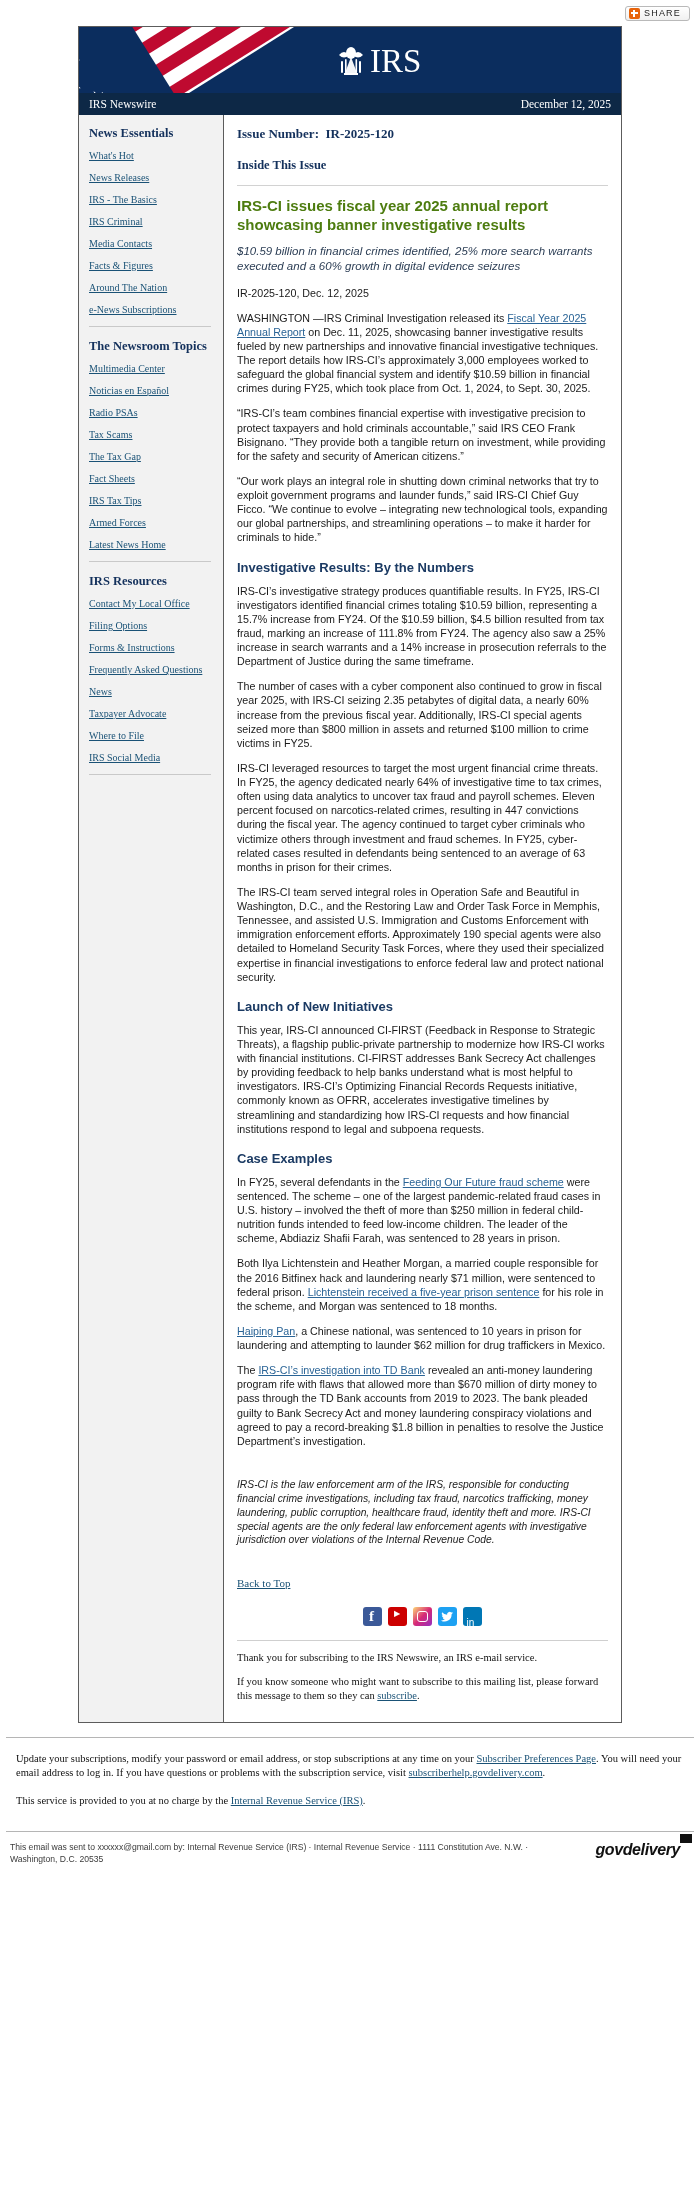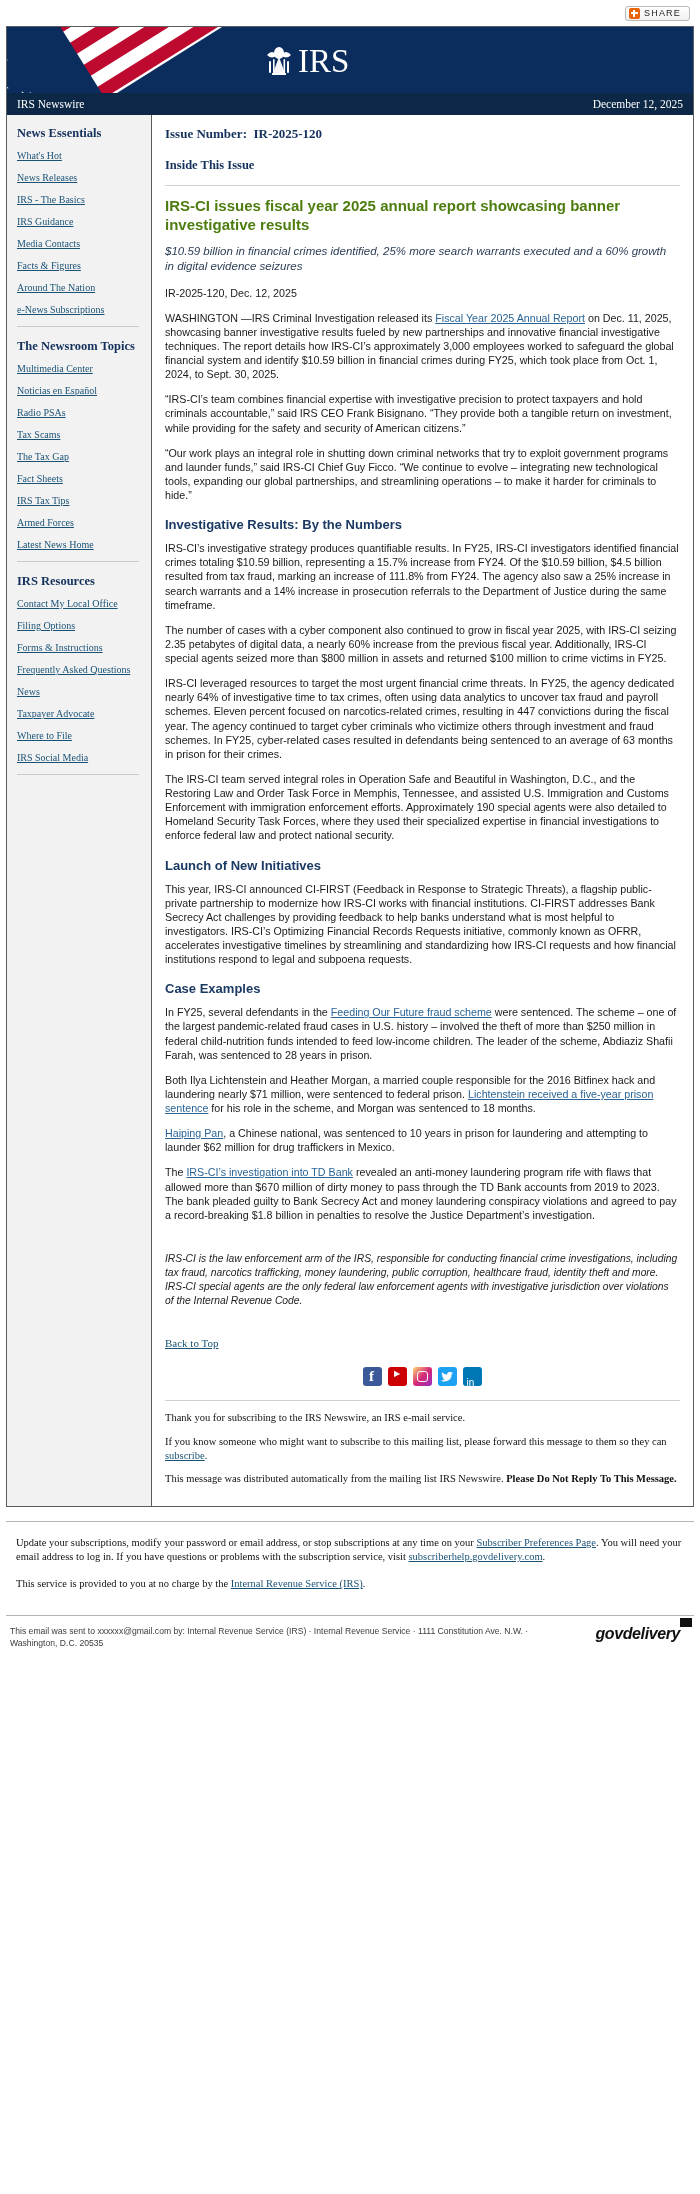--- a/index.html
+++ b/index.html
@@ -47,21 +47,21 @@
   .share-ico:before, .share-ico:after {
     content: "";
     position: absolute;
     background: #fff;
   }
   .share-ico:before { left: 4.5px; top: 2px; width: 2px; height: 7px; }
   .share-ico:after { left: 2px; top: 4.5px; width: 7px; height: 2px; }
 
   
   .email-frame {
-    width: 688px;
+    width: 544px;
     margin: 0 auto;
     border: 1px solid #5c5c5c;
     box-sizing: border-box;
     background: #fff;
   }
 
   
   .masthead {
     height: 66px;
     background: #0b2d5e;
@@ -359,21 +359,21 @@
     </div>
 
     <div class="cols">
 
       <div class="sidebar">
 
         <div class="sb-head">News Essentials</div>
         <a class="sb-link" href="#">What's Hot</a>
         <a class="sb-link" href="#">News Releases</a>
         <a class="sb-link" href="#">IRS - The Basics</a>
-        <a class="sb-link" href="#">IRS Guidance</a>
+        <a class="sb-link" href="#">IRS Criminal</a>
         <a class="sb-link" href="#">Media Contacts</a>
         <a class="sb-link" href="#">Facts &amp; Figures</a>
         <a class="sb-link" href="#">Around The Nation</a>
         <a class="sb-link" href="#">e-News Subscriptions</a>
 
         <hr class="sb-rule">
 
         <div class="sb-head">The Newsroom Topics</div>
         <a class="sb-link" href="#">Multimedia Center</a>
         <a class="sb-link" href="#">Noticias en Español</a>
@@ -465,21 +465,20 @@
           </span>
           <span class="sq" style="background:#0077b5;position:relative">
             <span style="position:absolute;left:3.5px;top:11px;color:#fff;font-family:'Liberation Sans',sans-serif;font-weight:normal;font-size:10px;line-height:1">in</span>
           </span>
         </div>
 
         
         <div class="footnotes">
           <p class="foot">Thank you for subscribing to the IRS Newswire, an IRS e-mail service.</p>
           <p class="foot"><span>If you know someone who might want to subscribe to this mailing list, please forward this message to them so they can </span><a class="foot-link" href="#">subscribe</a><span>.</span></p>
-          <p class="foot"><span>This message was distributed automatically from the mailing list IRS Newswire. </span><b>Please Do Not Reply To This Message.</b></p>
         </div>
 
       </div>
     </div>
   </div>
 
   <div class="sub-zone">
     <p class="sub"><span>Update your subscriptions, modify your password or email address, or stop subscriptions at any time on your </span><a class="foot-link" href="#">Subscriber Preferences Page</a><span>. You will need your email address to log in. If you have questions or problems with the subscription service, visit </span><a class="foot-link" href="#">subscriberhelp.govdelivery.com</a><span>.</span></p>
     <p class="sub"><span>This service is provided to you at no charge by the </span><a class="foot-link" href="#">Internal Revenue Service (IRS)</a><span>.</span></p>
   </div>

